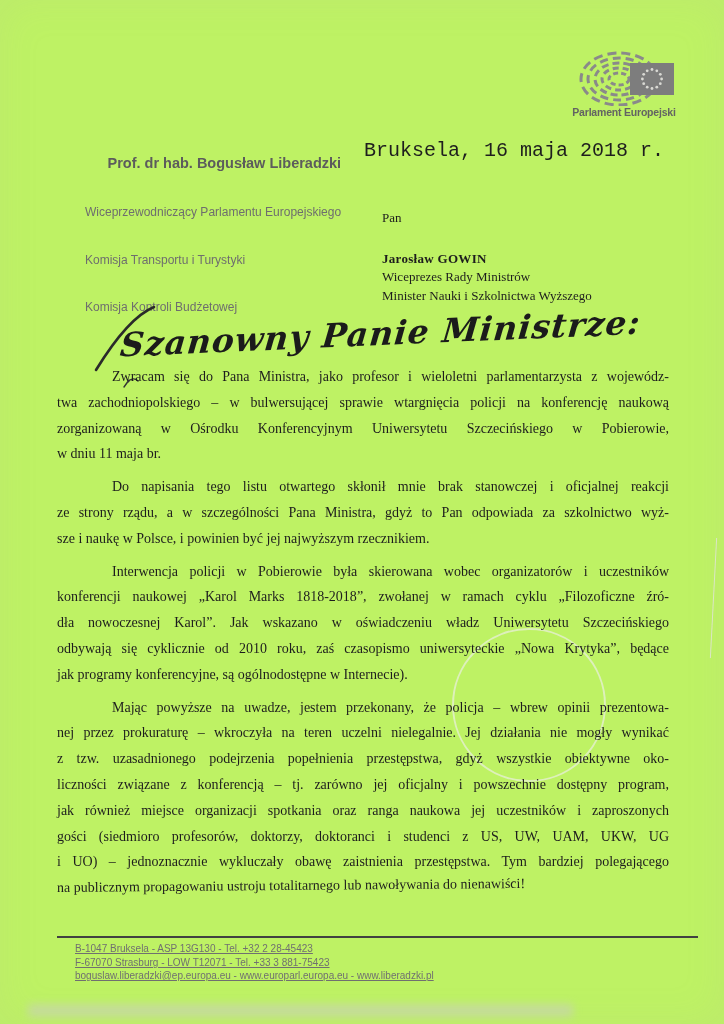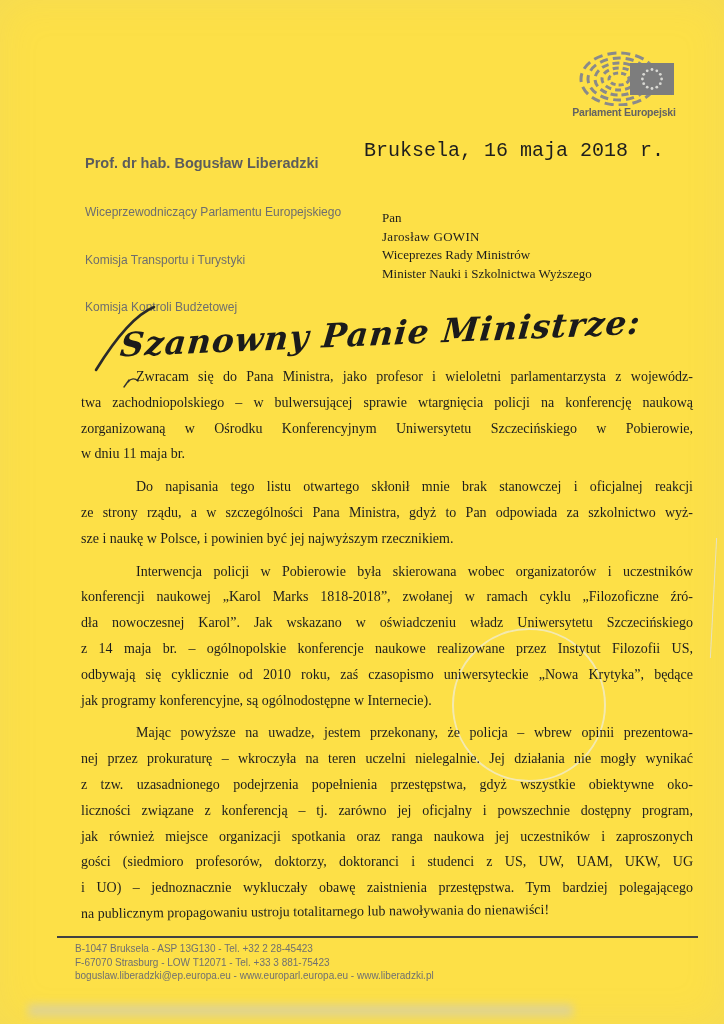--- a/index.html
+++ b/index.html
@@ -1,50 +1,50 @@
 <!DOCTYPE html>
 <html><head>
 <meta charset="utf-8">
 <style>
   html,body{margin:0;padding:0;background:#e9e9e7;}
   .page{
     position:relative;width:724px;height:1024px;margin:0 auto;
-    background:#fde047;overflow:hidden;
+    background:#bef264;overflow:hidden;
     box-shadow:inset 0 0 40px rgba(180,180,170,.12);
     font-family:"Liberation Serif",serif;color:#1d1d1d;
   }
   
   .logo{position:absolute;left:577px;top:50px;width:98px;height:56px;}
   .logo-label{
     position:absolute;left:566px;top:106px;width:116px;text-align:center;
     font-family:"Liberation Sans",sans-serif;font-weight:bold;font-size:10.5px;
     letter-spacing:-0.2px;color:#636363;
   }
   .date-line{
     position:absolute;top:139px;right:60px;font-size:20px;color:#1e1e1e;font-family:Liberation Mono, monospace;
   }
   .sender{position:absolute;left:85px;top:155px;font-family:"Liberation Sans",sans-serif;}
-  .sender-name{font-size:14.5px;font-weight:bold;color:#5c5c5c;margin-bottom:15px;}
+  .sender-name{font-size:14.5px;font-weight:bold;color:#5c5c5c;margin-bottom:15px;text-align:right;}
   .sender-title{font-size:12px;color:#6e6e6e;line-height:12.5px;margin-top:35px;}
   .recipient{position:absolute;left:382px;top:209px;font-size:13px;line-height:18.5px;}
-  .recipient .bold{font-weight:normal;letter-spacing:.3px;}
+  .recipient .bold{font-weight:bold;letter-spacing:.3px;margin-top:22px;}
   
   .salutation{position:absolute;left:92px;top:300px;width:430px;height:78px;}
   .salutation .hand{
     position:absolute;left:28px;top:14px;white-space:nowrap;
     font-family:"DejaVu Serif",serif;font-style:italic;font-weight:bold;
     font-size:33px;color:#1b1b1b;transform:rotate(-2.5deg) skewX(-8deg);
     letter-spacing:1px;
   }
   .flourish{position:absolute;left:0;top:0;}
   .correction-mark{position:absolute;left:122px;top:376px;}
   
   .body{
     position:absolute;left:57px;top:364px;width:612px;
-    font-size:14px;line-height:25.8px;margin-left:24px;
+    font-size:14px;line-height:25.8px;
   }
   .para{margin:0 0 7px 0;}
   .line{text-align:justify;text-align-last:justify;}
   .line.last{text-align-last:auto;}
   .line.first{text-indent:55px;}
   .line.tilt{transform:rotate(-.5deg);transform-origin:left center;}
   .it{}
   
   .seal{
     position:absolute;left:452px;top:628px;width:150px;height:150px;border-radius:50%;
@@ -61,21 +61,21 @@
   .smudge2{
     position:absolute;left:0;top:1008px;width:724px;height:16px;
     background:linear-gradient(90deg,#dcdcd7,#ececе8 60%,#e4e4df);
     background:linear-gradient(90deg,#dcdcd7,#ececе8 60%,#e4e4df);
     filter:blur(5px);opacity:.35;
   }
   
   .footer-rule{position:absolute;left:57px;top:936px;width:641px;height:2px;background:#414141;}
   .footer{
     position:absolute;left:75px;top:942px;
-    font-family:"Liberation Sans",sans-serif;font-size:10px;line-height:13.5px;color:#707070;
+    font-family:"Liberation Sans",sans-serif;font-size:10px;line-height:13.5px;color:#707070;text-decoration:underline;
   }
 </style>
 </head>
 <body>
 
 <div class="page">
 
   <svg class="logo" viewBox="0 0 98 56" aria-hidden="true">
     <g fill="none" stroke="#8a8a8a">
       <ellipse cx="42" cy="29" rx="10" ry="6" stroke-width="3" stroke-dasharray="5 3"></ellipse>
@@ -143,21 +143,20 @@
       </div>
       <div class="para">
         <div class="line first"><span>Do napisania tego listu otwartego skłonił mnie brak stanowczej i oficjalnej reakcji</span></div>
         <div class="line"><span>ze strony rządu, a w szczególności Pana Ministra, gdyż to Pan odpowiada za szkolnictwo wyż-</span></div>
         <div class="line last"><span>sze i naukę w Polsce, i powinien być jej najwyższym rzecznikiem.</span></div>
       </div>
       <div class="para">
         <div class="line first"><span>Interwencja policji w Pobierowie była skierowana wobec organizatorów i uczestników</span></div>
         <div class="line"><span>konferencji naukowej „</span><span class="it">Karol Marks 1818-2018</span><span>”, zwołanej w ramach cyklu „</span><span class="it">Filozoficzne źró-</span></div>
         <div class="line"><span class="it">dła nowoczesnej Karol</span><span>”. Jak wskazano w oświadczeniu władz Uniwersytetu Szczecińskiego</span></div>
-        <div class="line"><span>z 14 maja br. – ogólnopolskie konferencje naukowe realizowane przez Instytut Filozofii US,</span></div>
         <div class="line"><span>odbywają się cyklicznie od 2010 roku, zaś czasopismo uniwersyteckie „</span><span class="it">Nowa Krytyka</span><span>”, będące</span></div>
         <div class="line last"><span>jak programy konferencyjne, są ogólnodostępne w Internecie).</span></div>
       </div>
       <div class="para">
         <div class="line first"><span>Mając powyższe na uwadze, jestem przekonany, że policja – wbrew opinii prezentowa-</span></div>
         <div class="line"><span>nej przez prokuraturę – wkroczyła na teren uczelni nielegalnie. Jej działania nie mogły wynikać</span></div>
         <div class="line"><span>z tzw. uzasadnionego podejrzenia popełnienia przestępstwa, gdyż wszystkie obiektywne oko-</span></div>
         <div class="line"><span>liczności związane z konferencją – tj. zarówno jej oficjalny i powszechnie dostępny program,</span></div>
         <div class="line"><span>jak również miejsce organizacji spotkania oraz ranga naukowa jej uczestników i zaproszonych</span></div>
         <div class="line"><span>gości (siedmioro profesorów, doktorzy, doktoranci i studenci z US, UW, UAM, UKW, UG</span></div>

